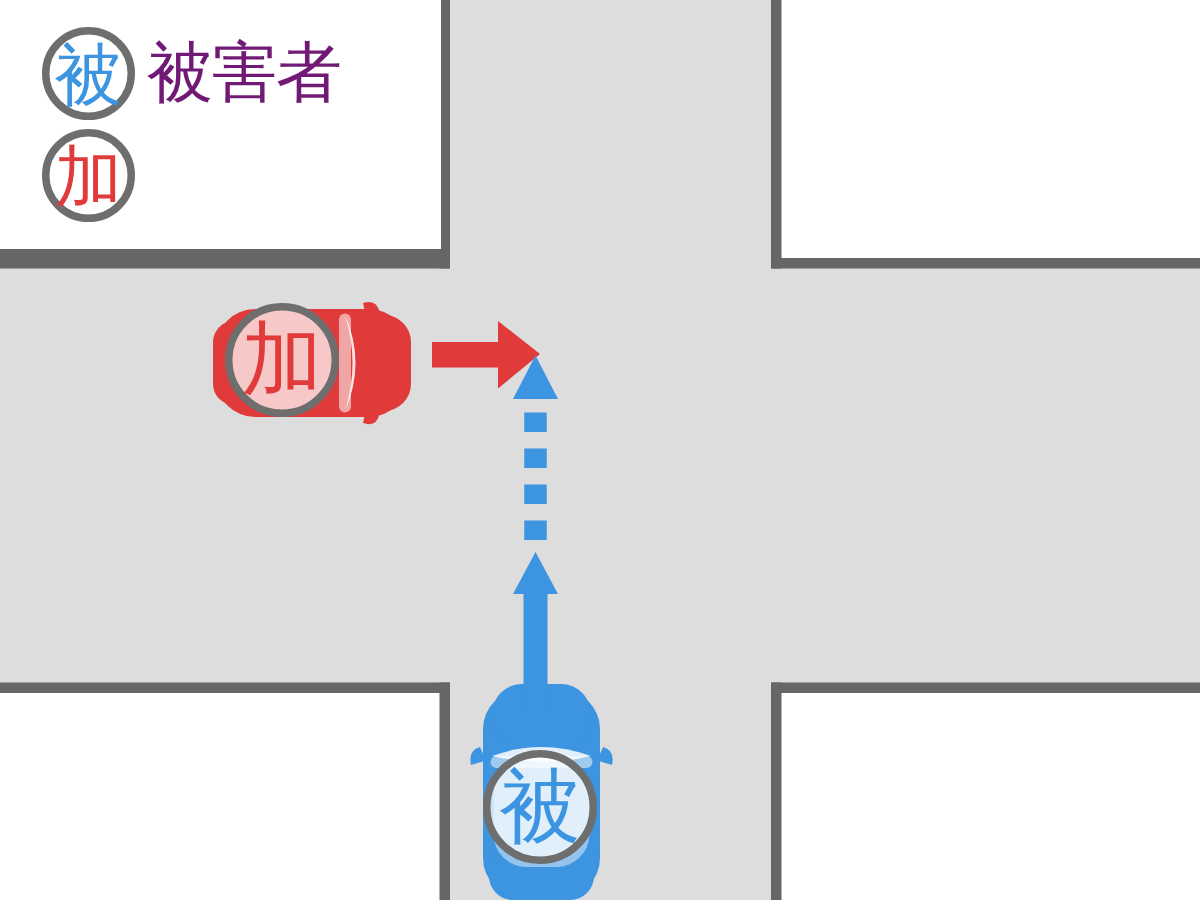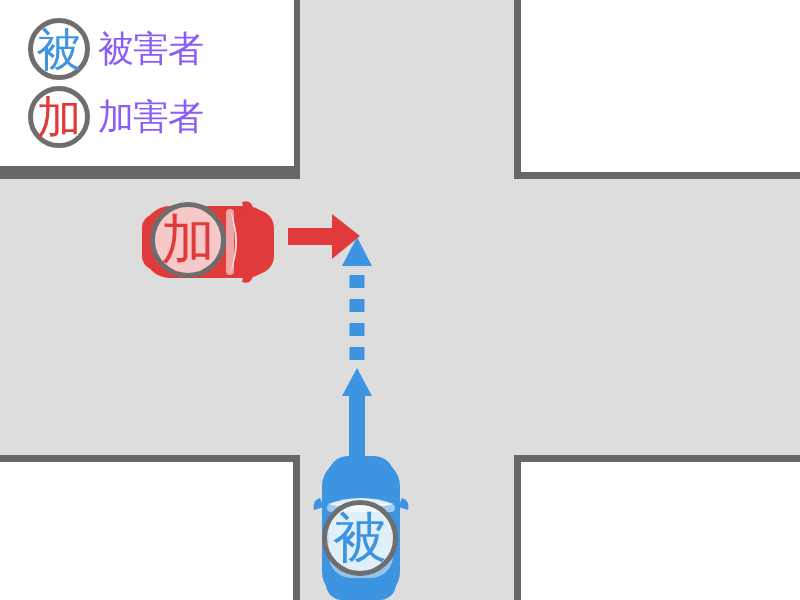--- a/index.html
+++ b/index.html
@@ -101,25 +101,26 @@
   .badge-char {
     font-size: 45px;
     line-height: 1;
     font-weight: 500;
     font-family: "DejaVu Sans", "Liberation Sans", sans-serif;
   }
   .badge-victim  .badge-char { color: #3d94e0; }
   .badge-offender .badge-char { color: #e03a3a; }
 
   .legend-label {
-    font-size: 36px;
+    font-size: 44px;
     line-height: 1;
-    color: #8b5cf6;
+    color: #701a75;
     white-space: nowrap;
     letter-spacing: -1px;
+    font-family: Liberation Serif, serif;
   }
 
   
   .vehicle {
     position: absolute;
   }
   .vehicle svg { display: block; }
 
   #vehicle-offender {
     left: 138px;
@@ -258,18 +259,17 @@
       <span class="badge badge-victim">
         <span class="badge-char">被</span>
       </span>
       <span class="legend-label">被害者</span>
     </div>
 
     <div class="legend-row legend-row-offender">
       <span class="badge badge-offender">
         <span class="badge-char">加</span>
       </span>
-      <span class="legend-label">加害者</span>
     </div>
 
   </div>
 
 </div>
 
 </body></html>

